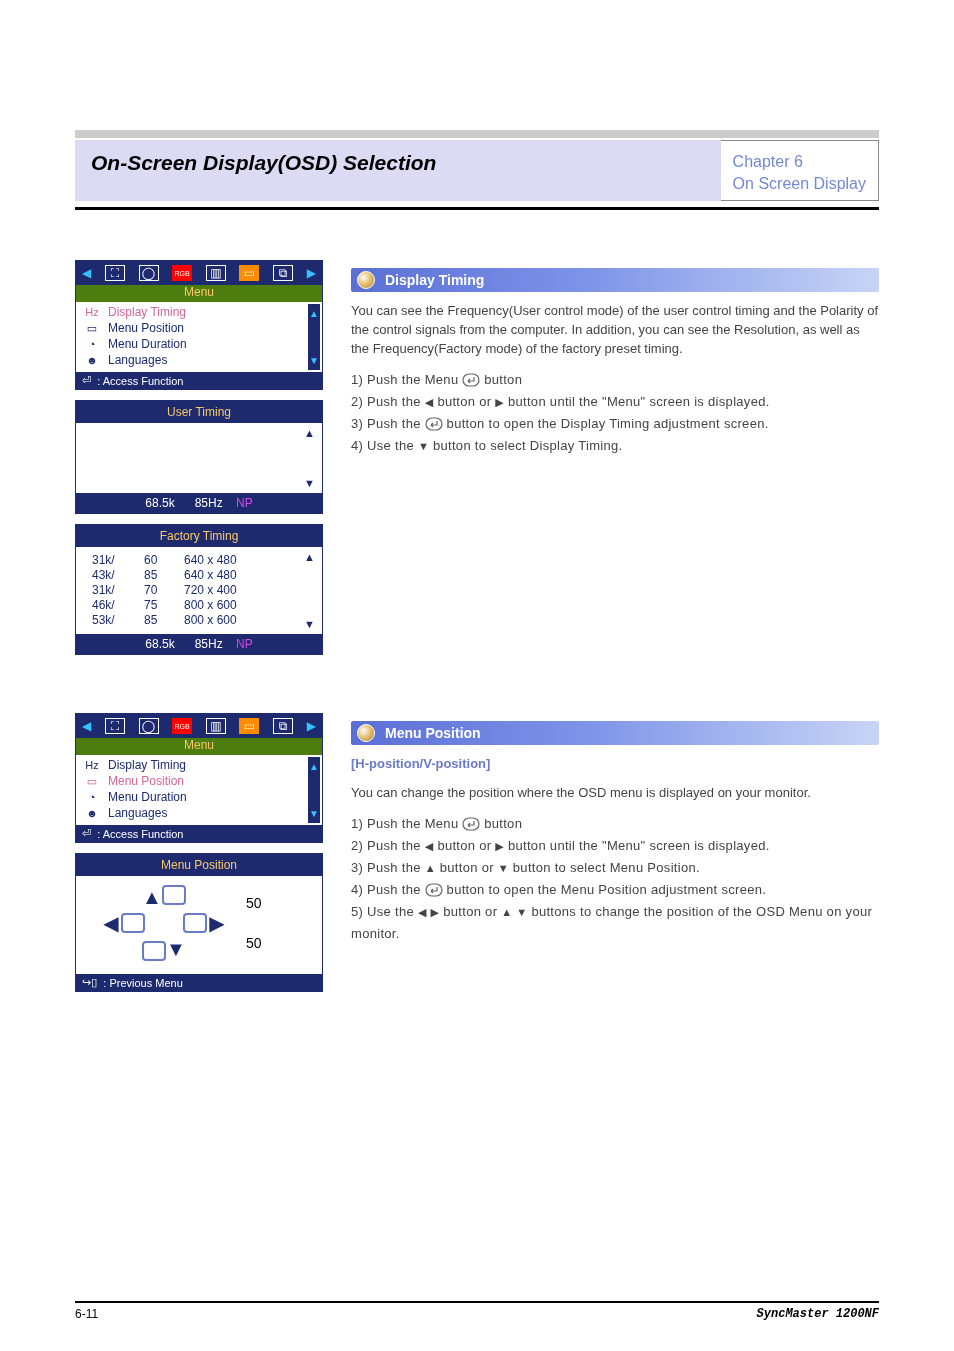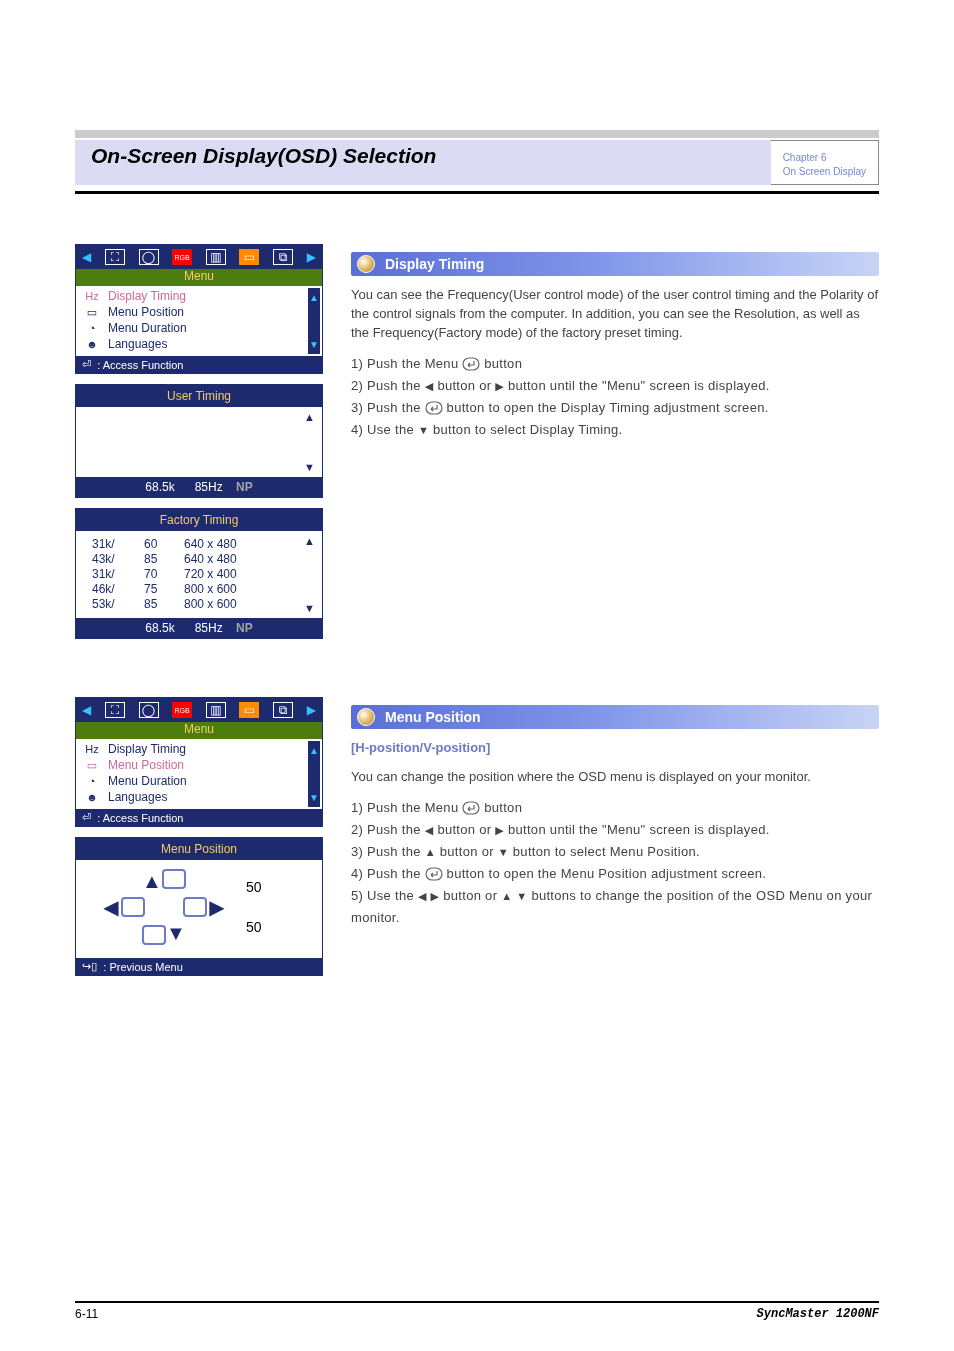--- a/index.html
+++ b/index.html
@@ -21,34 +21,34 @@
     margin-bottom: 2px;
   }
   .header-row {
     display: flex;
     align-items: stretch;
     margin-bottom: 6px;
   }
   .header-left {
     flex: 1;
     background: #dbdbf4;
-    padding: 4px 16px;
+    padding: 11px 16px;
   }
   .header-title {
     font-size: 21px;
     font-weight: bold;
     font-style: italic;
     color: #000;
   }
   .header-right {
     background: #fff;
     padding: 10px 12px 6px 12px;
     border: 1px solid #888;
     border-left: none;
-    font-size: 10px;
+    font-size: 16px;
     line-height: 1.35;
     color: #7688d0;
   }
   .hr-thick {
     height: 3px;
     background: #000;
     margin: 2px 0 50px 0;
   }
   .section-row {
     display: flex;
@@ -160,21 +160,21 @@
     min-height: 70px;
     position: relative;
   }
   .osd-timing-footer {
     background: #1d2b6e;
     color: #fff;
     text-align: center;
     padding: 3px 0;
     font-size: 12px;
   }
-  .osd-timing-footer .np { color: #a3a3a3; font-weight: bold; }
+  .osd-timing-footer .np { color: #d946ef; }
   .timing-row {
     display: flex;
     gap: 14px;
     font-size: 12px;
     color: #1d2b6e;
     padding: 0 0 1px 8px;
   }
   .timing-row span:nth-child(1){ width:38px; }
   .timing-row span:nth-child(2){ width:26px; }
   .timing-arrows-right {

